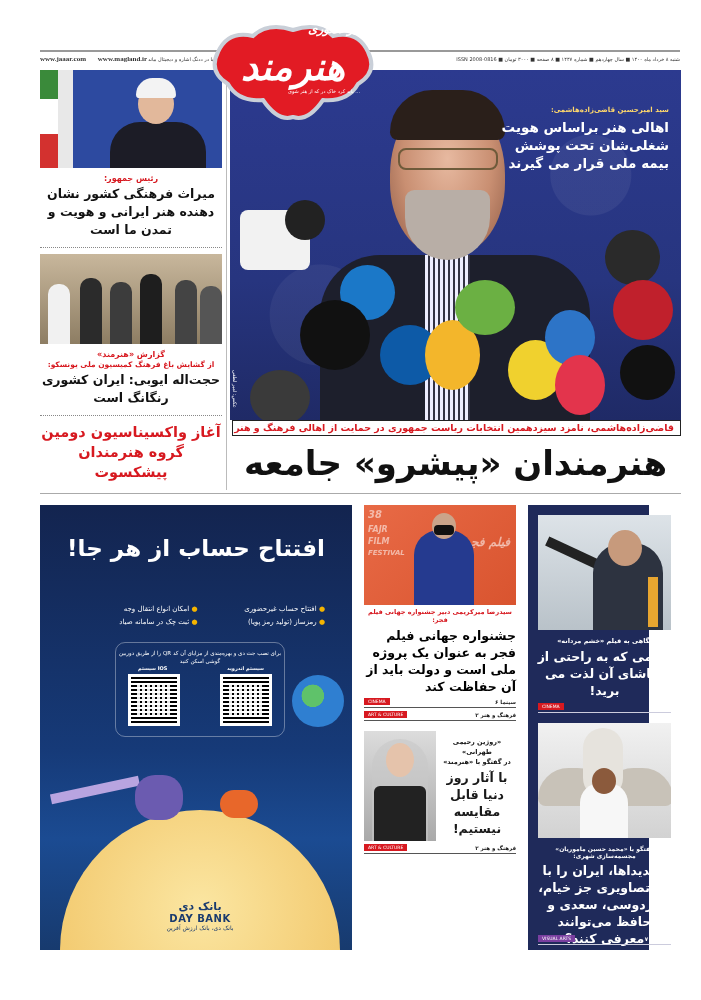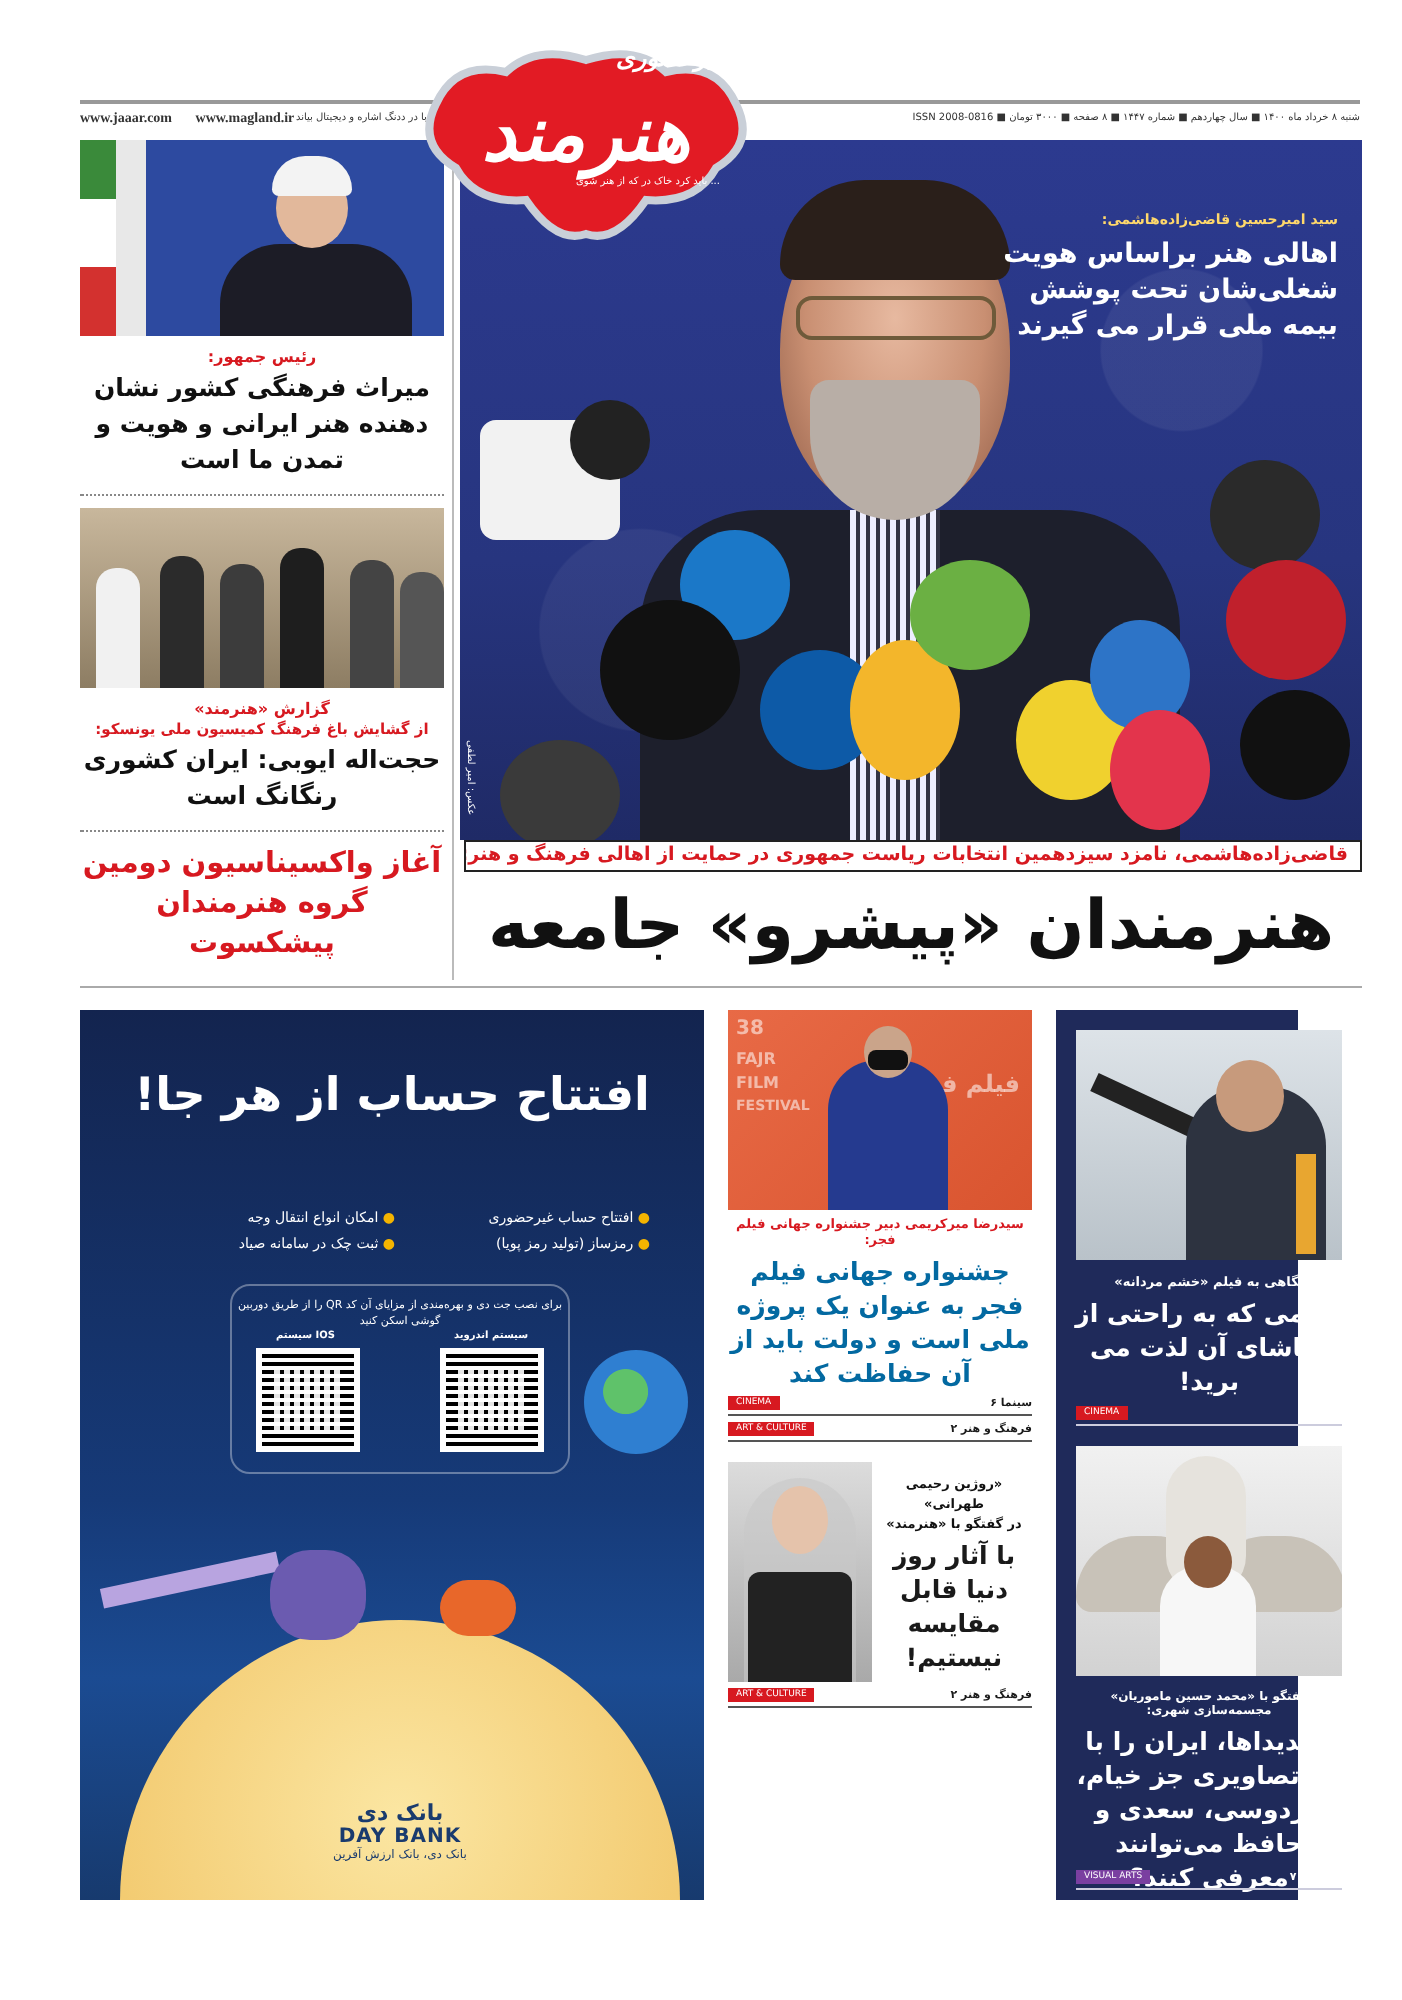--- a/index.html
+++ b/index.html
@@ -77,26 +77,26 @@
   .fox { position: absolute; left: 180px; top: 285px; width: 38px; height: 28px; border-radius: 14px; background: #e8672a; }
   .scarf { position: absolute; left: 10px; top: 280px; width: 90px; height: 10px; background: #b8a4e0; transform: rotate(-12deg); }
   .bank { position: absolute; left: 95px; top: 395px; width: 130px; text-align: center; color: #1a3b6e; }
   .bank .fa { font-size: 11px; font-weight: bold; direction: rtl; }
   .bank .en { font-size: 10px; font-weight: bold; letter-spacing: 0.5px; }
   .bank .slogan { font-size: 6px; direction: rtl; }
 
   
   .midcol { left: 364px; top: 505px; width: 152px; }
   .mphoto { width: 152px; height: 100px; position: relative; overflow: hidden; background: linear-gradient(135deg, #e86a46 0%, #d9542f 100%); }
-  .fest { position: absolute; color: rgba(255,255,255,0.55); font-weight: bold; font-size: 10px; }
+  .fest { position: absolute; color: rgba(255,255,255,0.55); font-weight: bold; font-size: 10px; font-style: italic; }
   .mph-man { position: absolute; left: 50px; top: 25px; width: 60px; height: 75px; border-radius: 25px 25px 0 0; background: #253a8f; }
   .mph-head { position: absolute; left: 68px; top: 8px; width: 24px; height: 26px; border-radius: 50%; background: #caa48a; }
   .mph-mask { position: absolute; left: 70px; top: 20px; width: 20px; height: 10px; background: #111; border-radius: 4px; }
   .mid-kicker { color: #d71920; font-size: 6.5px; font-weight: bold; direction: rtl; text-align: center; margin-top: 3px; }
-  .mid-title { font-size: 12.5px; font-weight: bold; line-height: 17px; direction: rtl; text-align: center; color: #0369a1; margin-top: 3px; }
+  .mid-title { font-size: 12.5px; font-weight: bold; line-height: 17px; direction: rtl; text-align: right; color: #000000; margin-top: 3px; }
   .tagline { display: flex; justify-content: space-between; align-items: center; margin-top: 3px; border-bottom: 1px solid #555; padding-bottom: 2px; }
   .tagline .tag { background: #d71920; color: #fff; font-size: 4.5px; padding: 1px 4px; }
   .tagline .sec { font-size: 5.5px; font-weight: bold; direction: rtl; }
   .mid-red { font-size: 12.5px; font-weight: bold; line-height: 17px; direction: rtl; text-align: center; color: #d71920; margin-top: 8px; }
   .actress { position: relative; height: 110px; margin-top: 10px; }
   .actress .photo { position: absolute; left: 0; top: 0; width: 72px; height: 110px; background: linear-gradient(180deg, #dcdcdc 0%, #a9a9a9 100%); }
   .actress .photo .f { position: absolute; left: 22px; top: 12px; width: 28px; height: 34px; border-radius: 50%; background: #e5c3ab; }
   .actress .photo .s { position: absolute; left: 8px; top: 8px; width: 56px; height: 102px; border-radius: 28px 28px 0 0; background: rgba(200,200,200,0.6); }
   .actress .photo .c { position: absolute; left: 10px; top: 55px; width: 52px; height: 55px; background: #222; border-radius: 6px 6px 0 0; }
   .actress .txt { position: absolute; right: 0; top: 6px; width: 78px; direction: rtl; text-align: center; }

